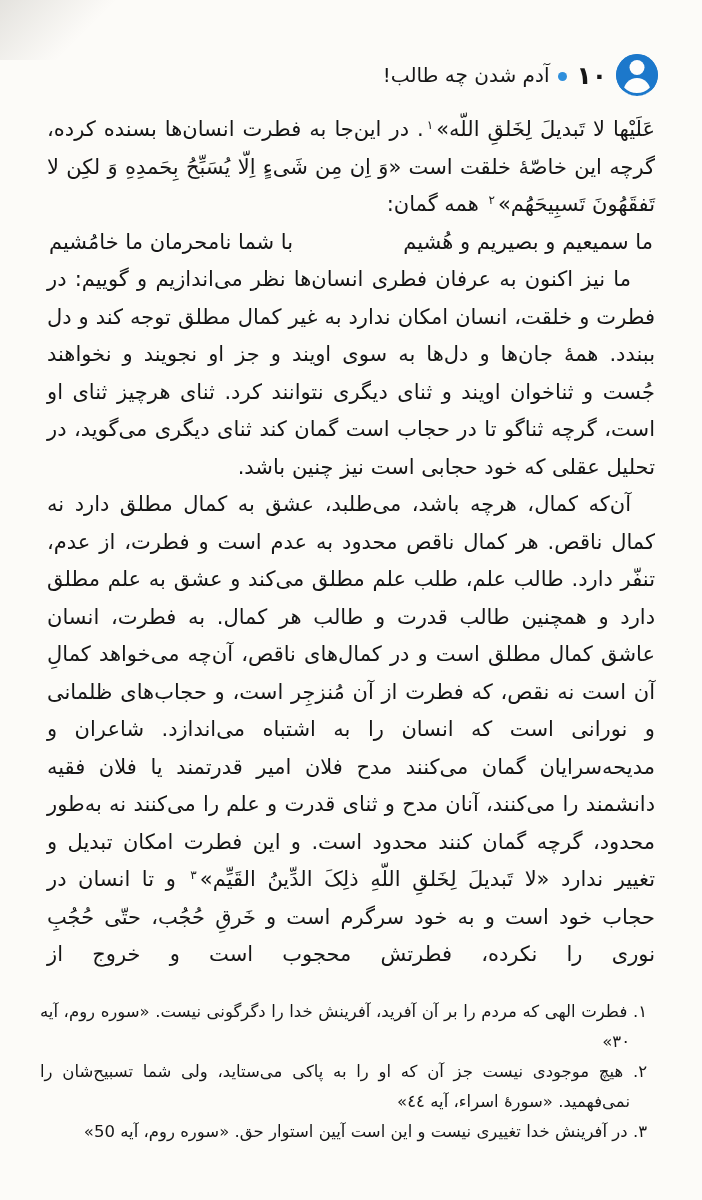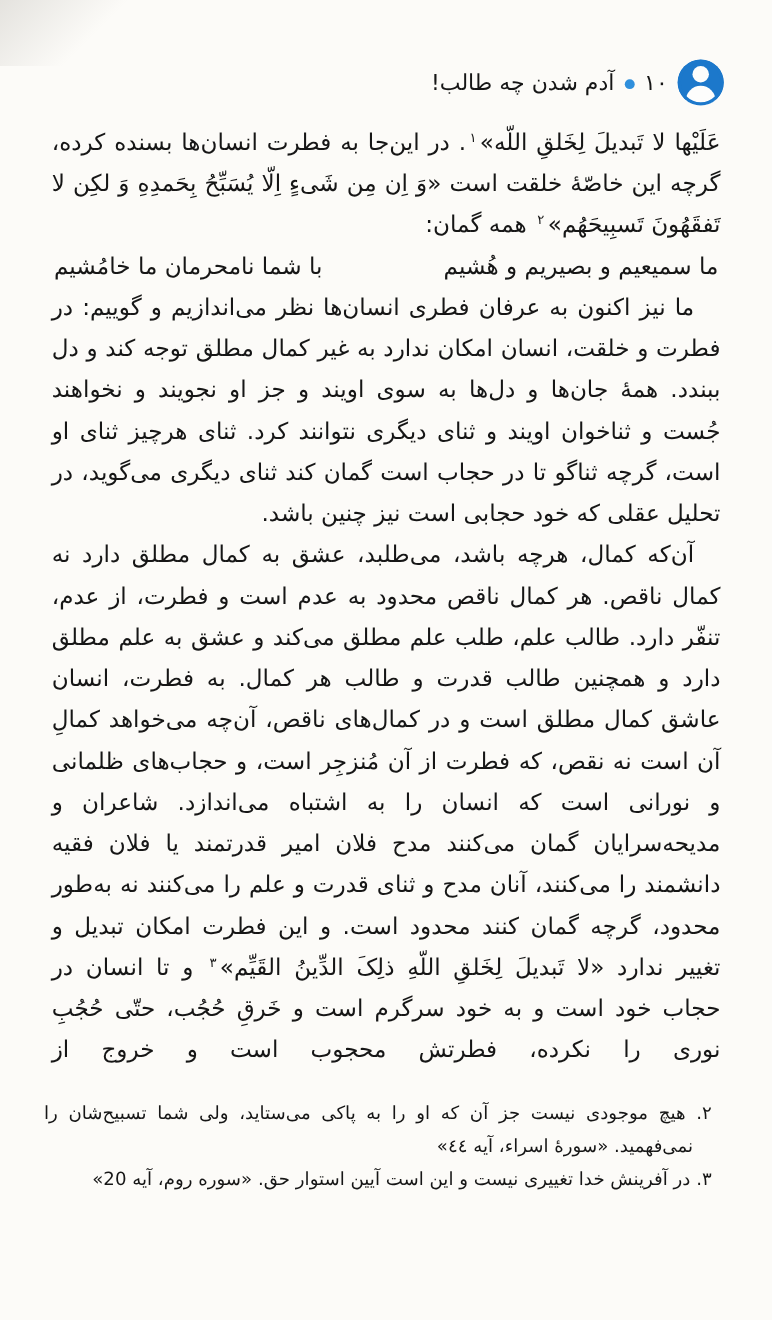--- a/index.html
+++ b/index.html
@@ -57,22 +57,23 @@
     background: #fdfdfc;
     border-radius: 14px 14px 0 0;
   }
   .avatar .rim {
     position: absolute; inset: 0;
     border-radius: 50%;
     border: 3px solid #1c78cb;
     box-sizing: border-box;
   }
   .page-number {
-    font-size: 20px;
+    font-size: 25px;
     letter-spacing: 1px;
+    font-weight: bold;
   }
   .bullet-dot {
     width: 9px; height: 9px;
     border-radius: 50%;
     background: #2f8fdc;
     flex: 0 0 auto;
     margin-top: 2px;
   }
   .running-title {
     font-size: 20px;
@@ -143,17 +144,18 @@
       <span>ما سمیعیم و بصیریم و هُشیم</span>
       <span>با شما نامحرمان ما خامُشیم</span>
     </div>
 
     <p class="para-indent">ما نیز اکنون به عرفان فطری انسان‌ها نظر می‌اندازیم و گوییم: در فطرت و خلقت، انسان امکان ندارد به غیر کمال مطلق توجه کند و دل ببندد. همهٔ جان‌ها و دل‌ها به سوی اویند و جز او نجویند و نخواهند جُست و ثناخوان اویند و ثنای دیگری نتوانند کرد. ثنای هرچیز ثنای او است، گرچه ثناگو تا در حجاب است گمان کند ثنای دیگری می‌گوید، در تحلیل عقلی که خود حجابی است نیز چنین باشد.</p>
 
     <p class="para-indent para-last"><span>آن‌که کمال، هرچه باشد، می‌طلبد، عشق به کمال مطلق دارد نه کمال ناقص. هر کمال ناقص محدود به عدم است و فطرت، از عدم، تنفّر دارد. طالب علم، طلب علم مطلق می‌کند و عشق به علم مطلق دارد و همچنین طالب قدرت و طالب هر کمال. به فطرت، انسان عاشق کمال مطلق است و در کمال‌های ناقص، آن‌چه می‌خواهد کمالِ آن است نه نقص، که فطرت از آن مُنزجِر است، و حجاب‌های ظلمانی و نورانی است که انسان را به اشتباه می‌اندازد. شاعران و مدیحه‌سرایان گمان می‌کنند مدح فلان امیر قدرتمند یا فلان فقیه دانشمند را می‌کنند، آنان مدح و ثنای قدرت و علم را می‌کنند نه به‌طور محدود، گرچه گمان کنند محدود است. و این فطرت امکان تبدیل و تغییر ندارد «لا تَبدیلَ لِخَلقِ اللّهِ ذلِکَ الدِّینُ القَیِّم»</span><sup class="fn-ref">۳</sup> <span>و تا انسان در حجاب خود است و به خود سرگرم است و خَرقِ حُجُب، حتّی حُجُبِ نوری را نکرده، فطرتش محجوب است و خروج از</span></p>
   </main>
 
   <footer class="footnotes">
+    <p><span>۱.</span> <span>فطرت الهی که مردم را بر آن آفرید، آفرینش خدا را دگرگونی نیست. «سوره روم، آیه ۳۰»</span></p>
     <p><span>۲.</span> <span>هیچ موجودی نیست جز آن که او را به پاکی می‌ستاید، ولی شما تسبیح‌شان را نمی‌فهمید. «سورهٔ اسراء، آیه ٤٤»</span></p>
-    <p><span>۳.</span> <span>در آفرینش خدا تغییری نیست و این است آیین استوار حق. «سوره روم، آیه 20»</span></p>
+    <p><span>۳.</span> <span>در آفرینش خدا تغییری نیست و این است آیین استوار حق. «سوره روم، آیه 50»</span></p>
   </footer>
 
 </div>
 
 </body></html>

